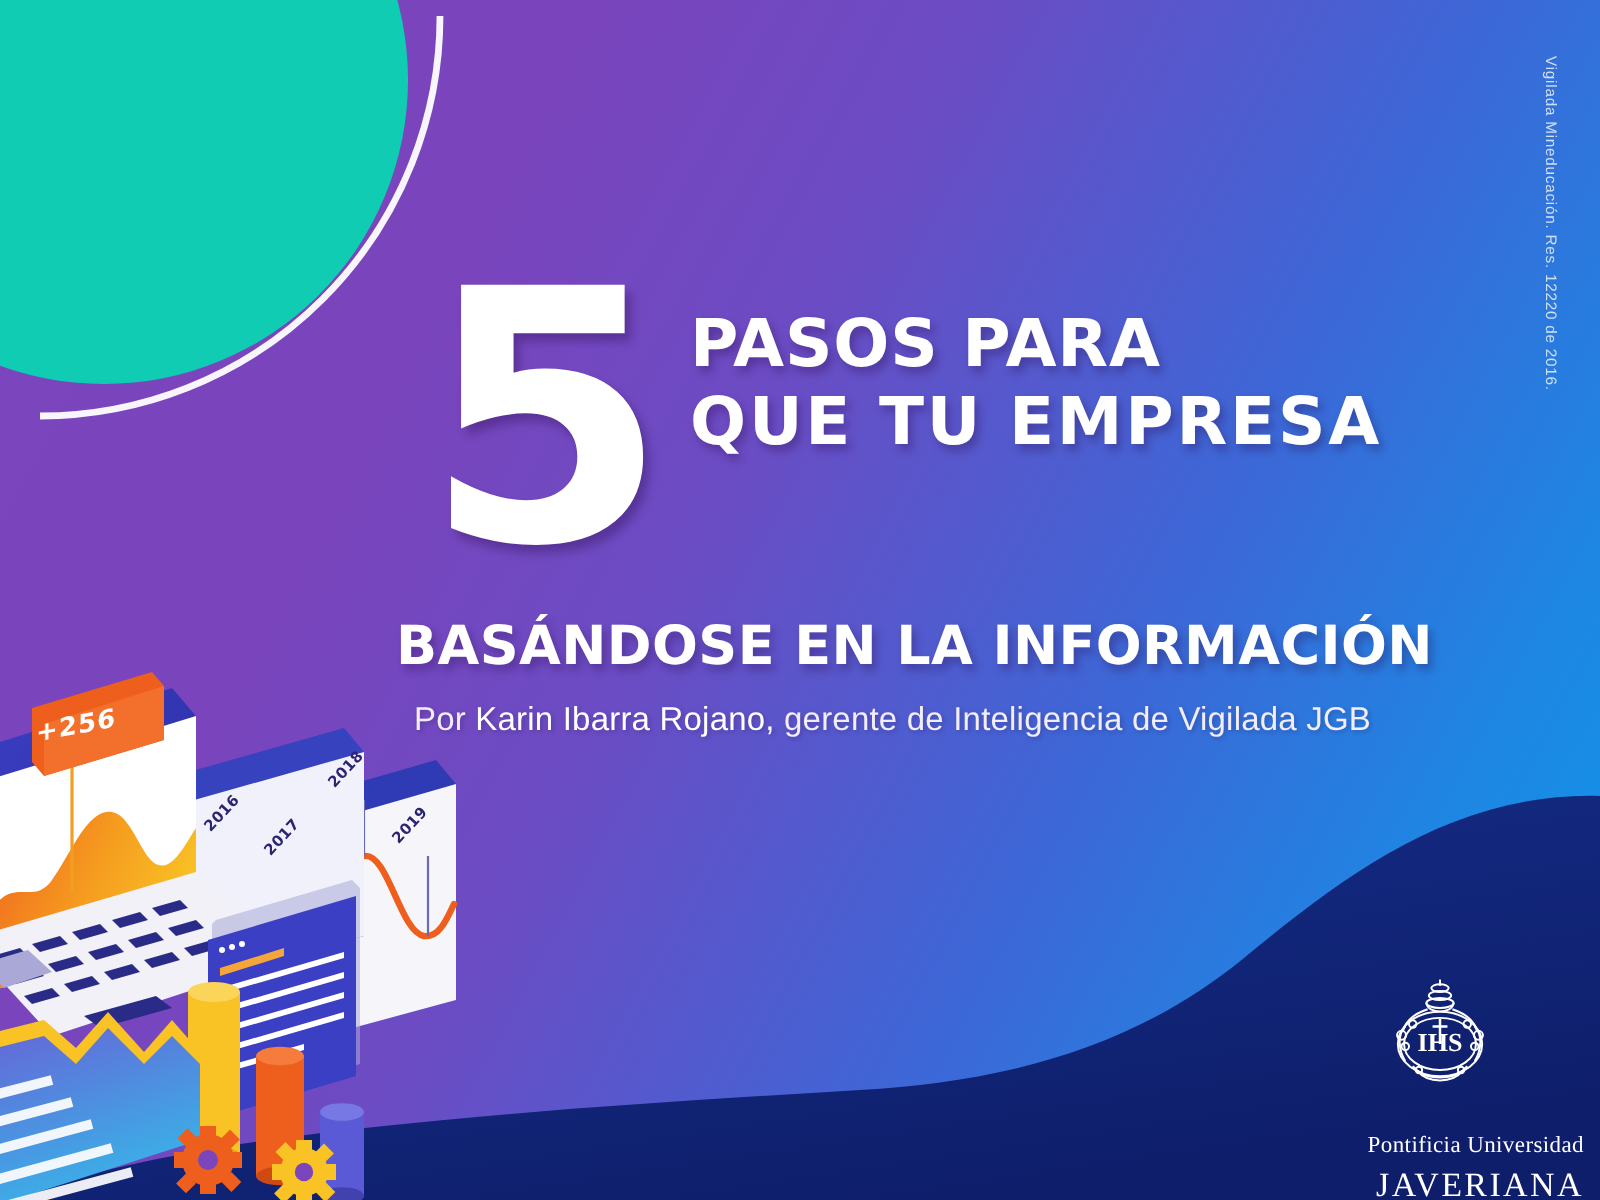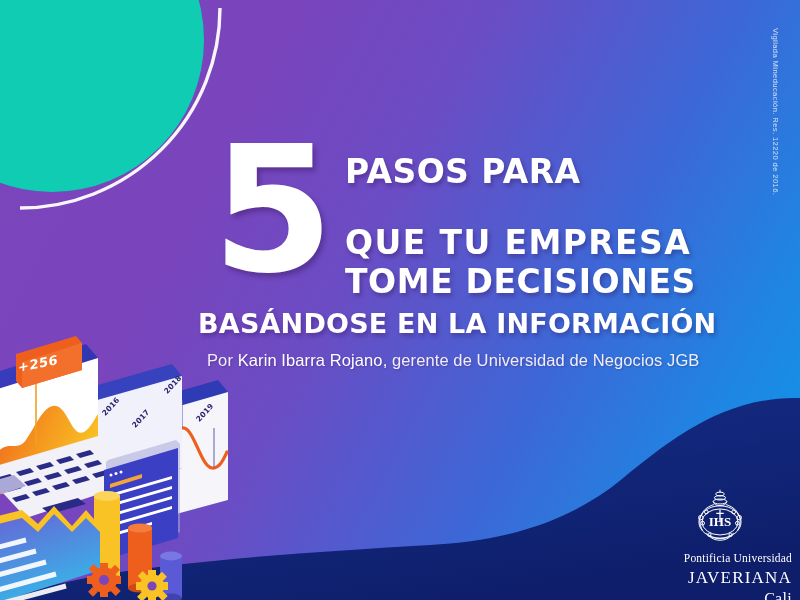--- a/index.html
+++ b/index.html
@@ -23,21 +23,21 @@
     font-family:"DejaVu Sans", sans-serif;
   }
   .hl-lines{position:absolute;left:145px;top:12px;width:392px;}
   .hl-line{
     font-size:33px;line-height:39px;font-weight:bold;letter-spacing:.4px;
     text-shadow:2px 3px 4px rgba(40,10,70,.32);
     white-space:nowrap;
     font-family:"DejaVu Sans", sans-serif;
   }
   .hl-l1{padding-left:2px;}
-  .hl-l2{padding-left:2px;letter-spacing:1.4px;margin-top:32px;}
+  .hl-l2{padding-left:2px;letter-spacing:1.4px;}
   .hl-l3{padding-left:2px;letter-spacing:.6px;}
   .hl-sub{
     position:absolute;left:0;top:168px;width:500px;
     font-size:27px;line-height:31px;font-weight:bold;letter-spacing:.2px;
     white-space:nowrap;
     text-shadow:2px 3px 4px rgba(40,10,70,.32);
     font-family:"DejaVu Sans", sans-serif;
   }
 
   
@@ -56,21 +56,21 @@
     white-space:nowrap;font-size:7.6px;letter-spacing:.4px;
     color:#CFE0F3;
     font-family:"Liberation Sans", sans-serif;
   }
 
   
   .logo-block{
     position:absolute;left:648px;top:486px;width:144px;text-align:right;color:#fff;
   }
   .logo-crest{width:62px;height:62px;margin:0 auto;display:block;}
-  .logo-l1{font-family:"Liberation Serif", serif;font-size:11.5px;letter-spacing:.2px;margin-top:4px;}
+  .logo-l1{font-family:"Liberation Serif", serif;font-size:11.5px;letter-spacing:.2px;margin-top:19px;}
   .logo-l2{font-family:"Liberation Serif", serif;font-size:17px;font-weight:normal;letter-spacing:1.2px;line-height:27px;}
   .logo-l3{font-family:"Liberation Serif", serif;font-size:16px;letter-spacing:.3px;margin-top:-1px;}
 
   
   .illus{position:absolute;left:-18px;top:318px;width:300px;height:290px;}
   .badge-256{
     position:absolute;left:36px;top:38px;
     font-size:13px;font-weight:bold;color:#fff;
     transform:skewY(-11deg);letter-spacing:.5px;
     font-family:"DejaVu Sans", sans-serif;
@@ -259,27 +259,26 @@
     <div class="yr" style="left:148px;top:96px;">2017</div>
     <div class="yr" style="left:180px;top:62px;">2018</div>
     <div class="yr" style="left:212px;top:90px;">2019</div>
   </div>
 
   <div class="headline">
     <div class="big-num">5</div>
     <div class="hl-lines">
       <div class="hl-line hl-l1">PASOS PARA</div>
       <div class="hl-line hl-l2">QUE TU EMPRESA</div>
-      <div class="hl-line hl-l3">TOME DECISIONES</div>
     </div>
     <div class="hl-sub">BASÁNDOSE EN LA INFORMACIÓN</div>
   </div>
 
   <div class="byline">
-    <div><span>Por </span><b>Karin Ibarra Rojano,</b><span> gerente de Universidad de Negocios JGB</span></div>
+    <div><span>Por </span><b>Karin Ibarra Rojano,</b><span> gerente de Inteligencia de Vigilada JGB</span></div>
   </div>
 
   <div class="vnote-wrap">
     <div class="vnote-inner">Vigilada Mineducación. Res. 12220 de 2016.</div>
   </div>
 
   <div class="logo-block">
     <svg class="logo-crest" viewBox="0 0 100 100">
       <g fill="none" stroke="#FFFFFF" stroke-width="1.6">
 

